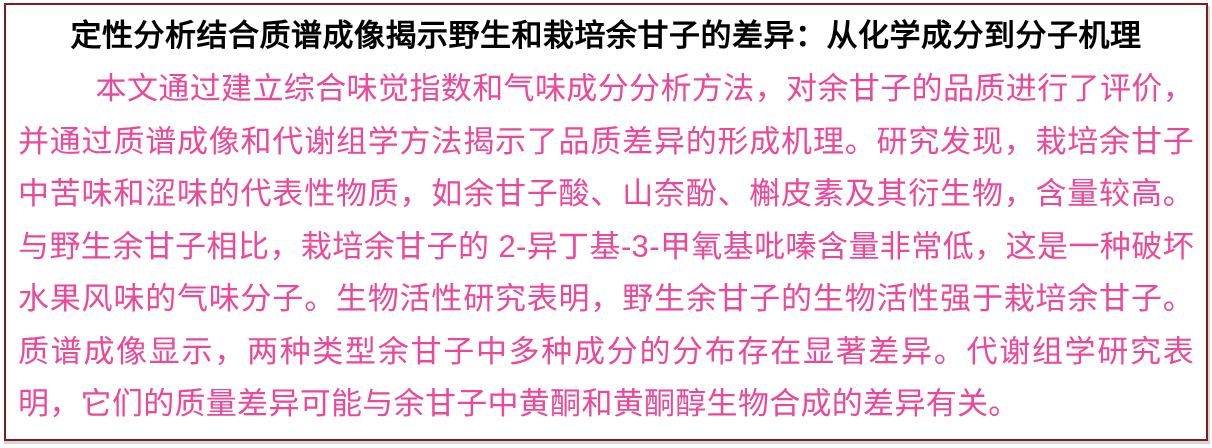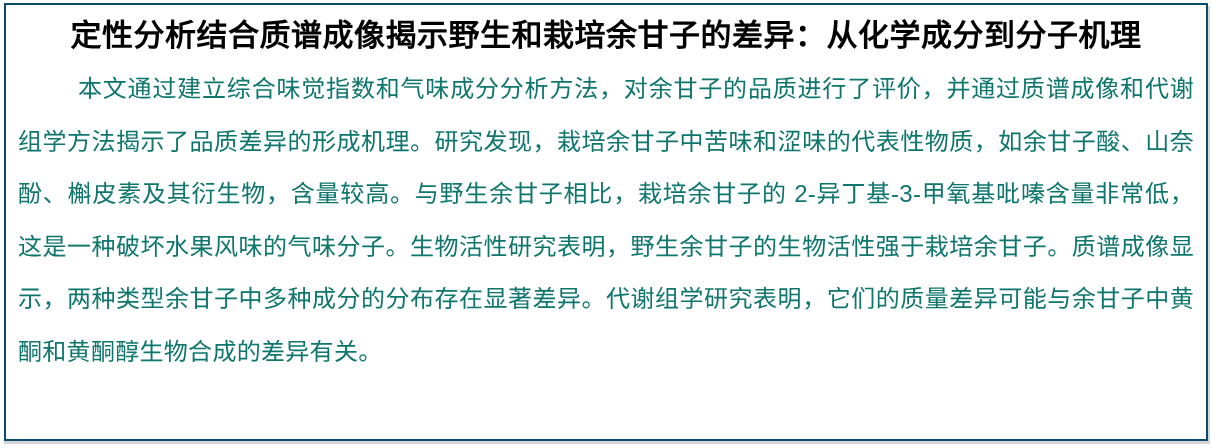--- a/index.html
+++ b/index.html
@@ -12,40 +12,40 @@
     height: 448px;
     box-sizing: border-box;
     background: #ffffff;
     padding: 3px 4px 7px 4px;
     font-family: "Liberation Sans", sans-serif;
   }
   .frame {
     box-sizing: border-box;
     width: 100%;
     height: 100%;
-    border: 2px solid #0c4a6e;
+    border: 2px solid #7f1d1d;
     box-shadow: 0 3px 0 #d6d6d6, 2px 3px 0 #d6d6d6;
     background: #ffffff;
     padding: 4px 12px 6px 12px;
     overflow: hidden;
   }
   .doc-title {
     margin: 0;
     color: #000000;
     font-size: 31px;
     font-weight: bold;
     line-height: 54px;
     text-align: center;
     letter-spacing: 0.5px;
     white-space: nowrap;
   }
   .doc-paragraph {
     margin: 0;
-    color: #0f766e;
-    font-size: 24px;
+    color: #ec4899;
+    font-size: 31px;
     font-weight: normal;
     line-height: 52.5px;
     text-align: justify;
     text-align-last: left;
     text-indent: 2.5em;
     letter-spacing: 0.3px;
     word-break: break-all;
   }
 </style>
 </head>

